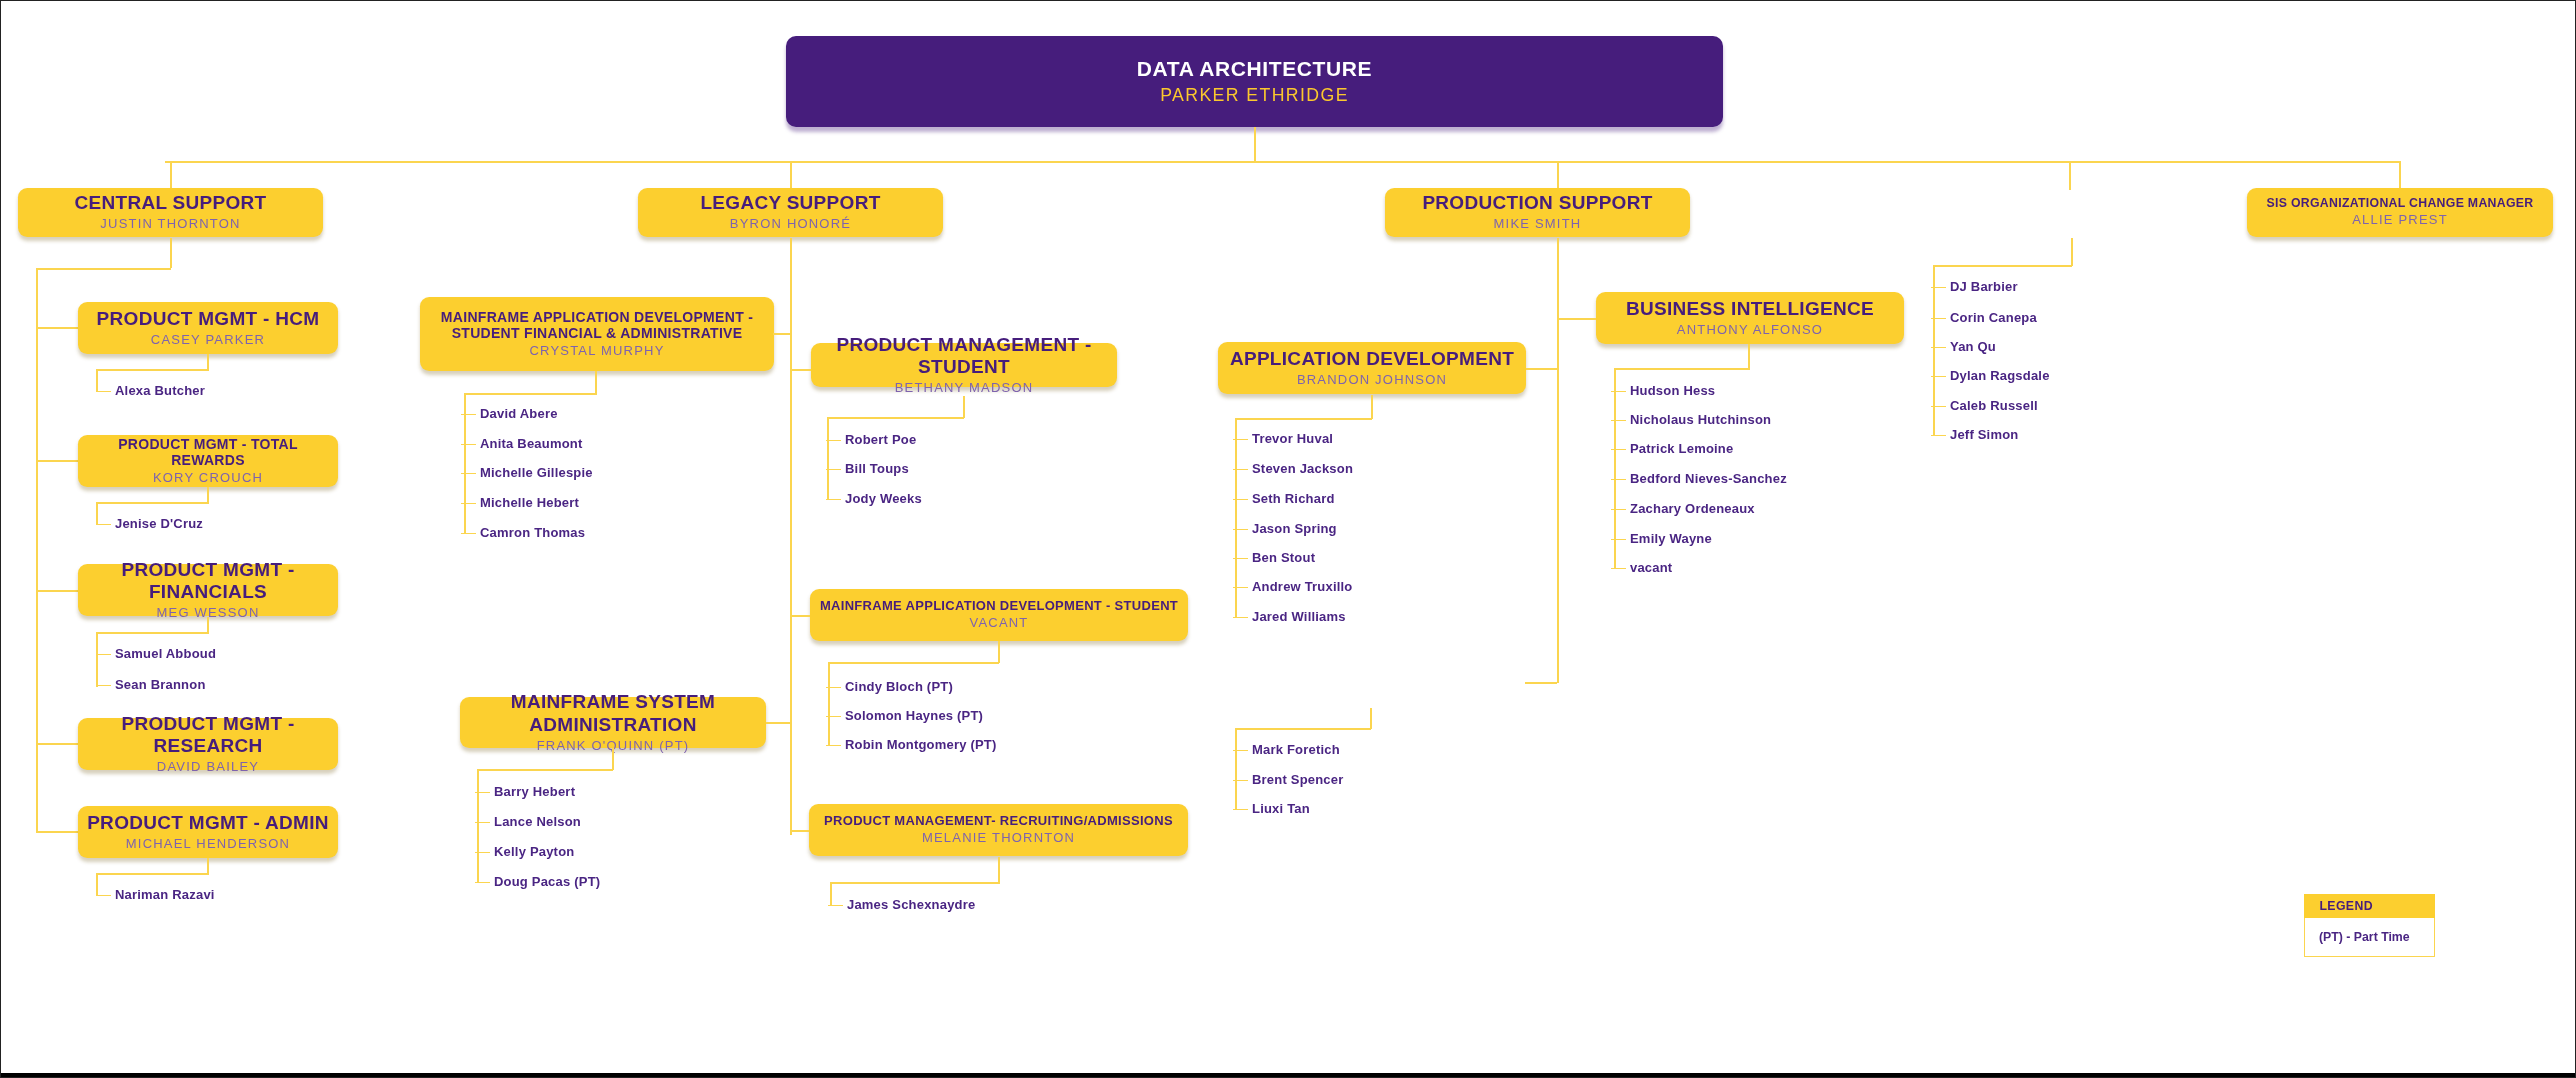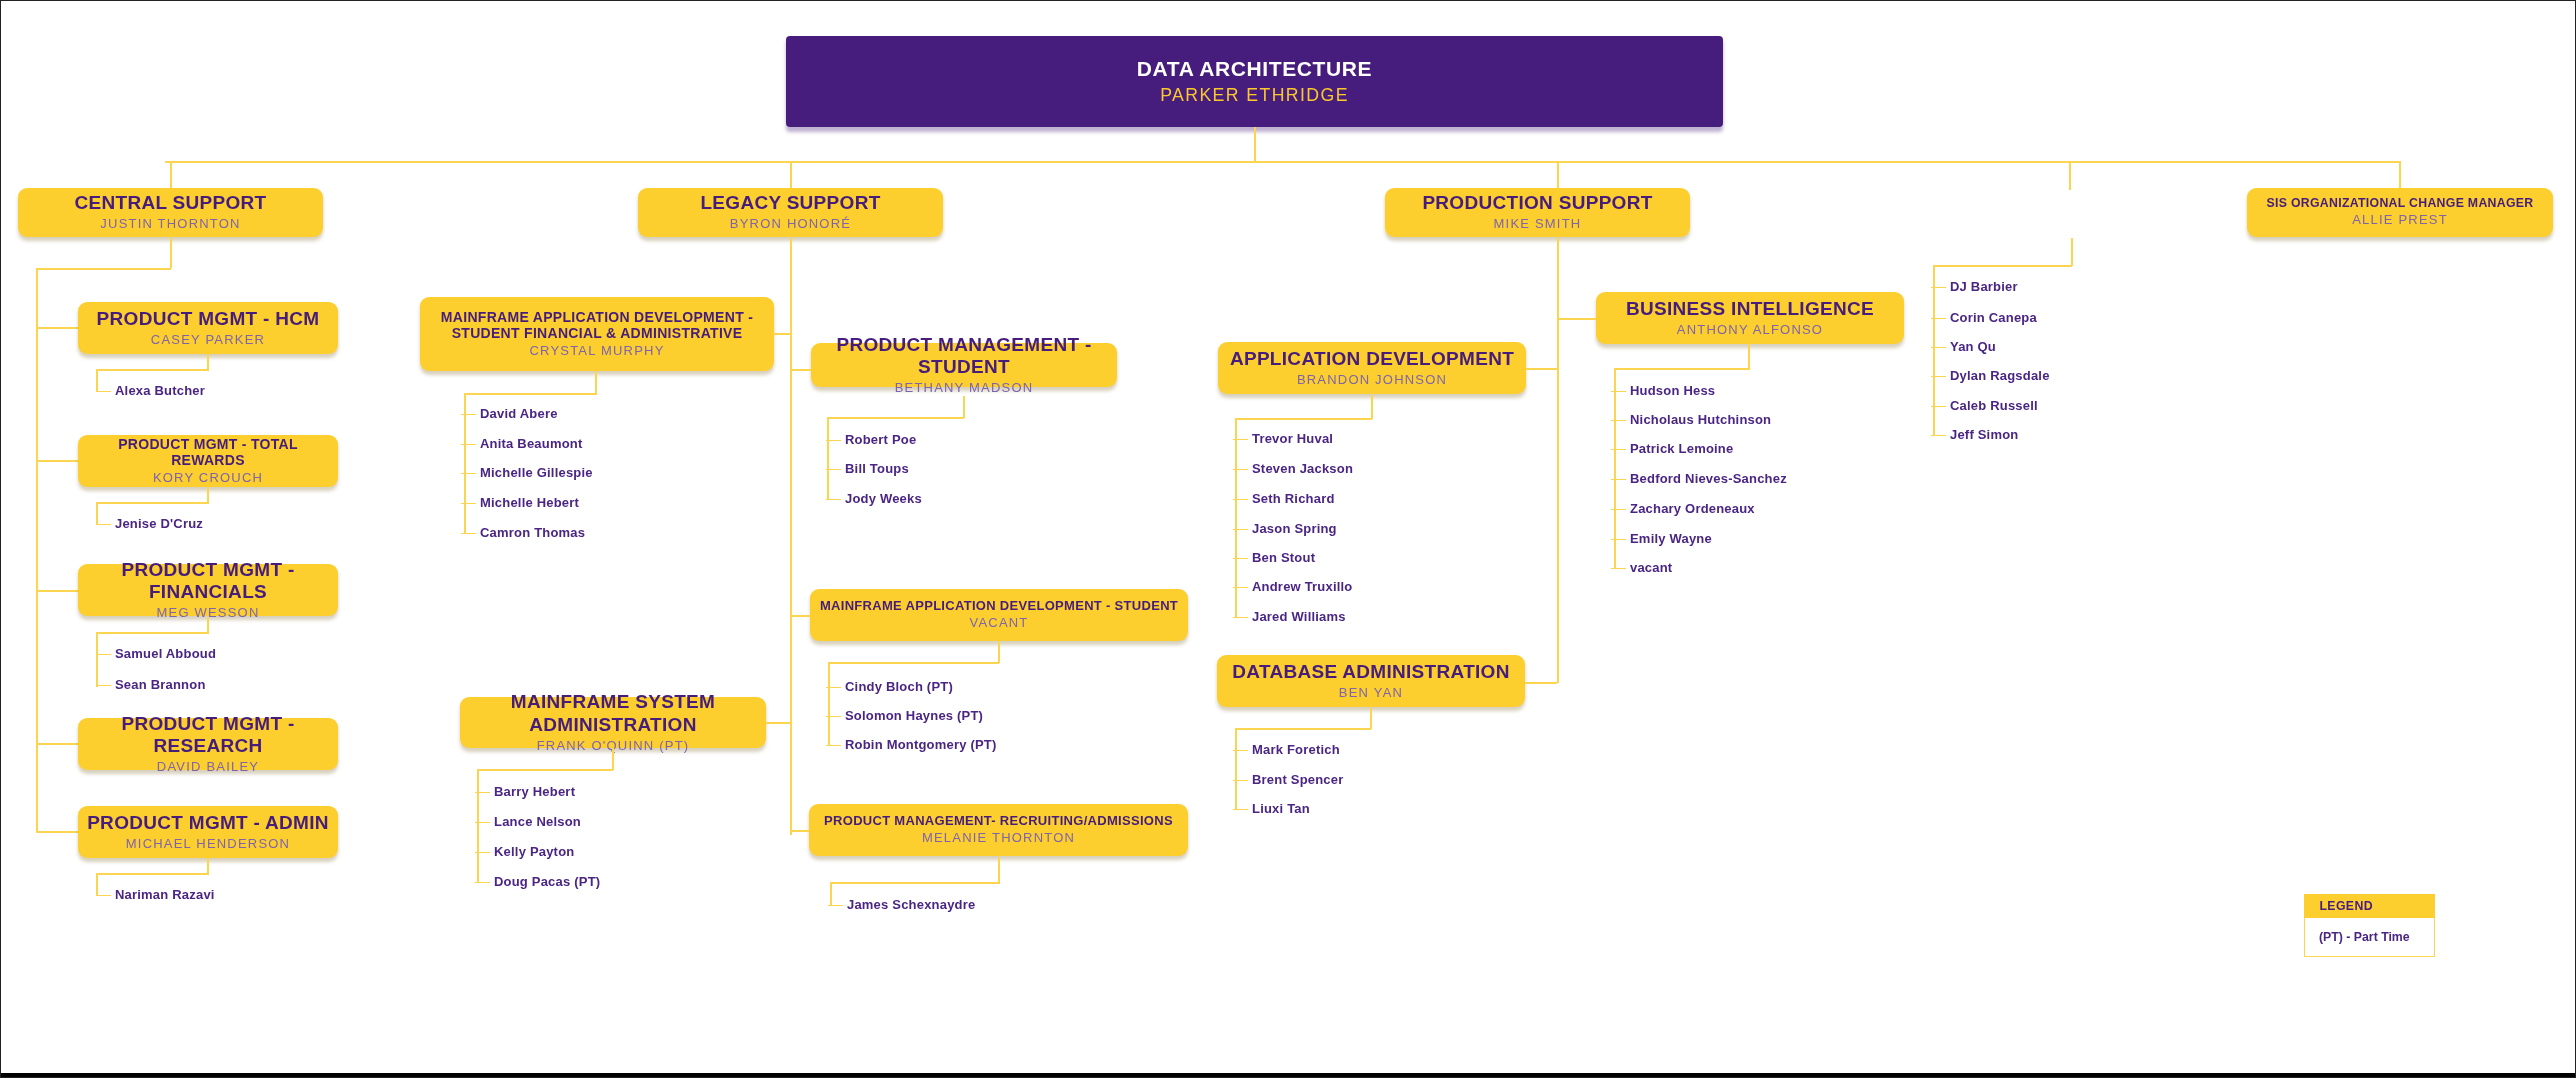--- a/index.html
+++ b/index.html
@@ -8,21 +8,21 @@
     font-family:"Liberation Sans",sans-serif;overflow:hidden;
     border:0.8px solid #222;box-sizing:border-box;
   }
   .node{
     position:absolute;background:#FCCF2F;border-radius:9.2px;
     display:flex;flex-direction:column;align-items:center;justify-content:center;
     text-align:center;box-shadow:0 3.1px 3.9px rgba(110,85,15,.28);
     padding:1.5px 6.2px;box-sizing:border-box;
   }
   .root-node{
-    background:#461D7C;border-radius:4px;box-shadow:0 4.6px 3.9px rgba(70,29,124,.35);
+    background:#461D7C;border-radius:10px;box-shadow:0 4.6px 3.9px rgba(70,29,124,.35);
   }
   .nt{font-weight:bold;color:#461D7C;font-size:19px;letter-spacing:0.3px;line-height:1.18;}
   .nn{color:#7E63AE;font-size:13px;letter-spacing:1.2px;line-height:1.25;margin-top:1.5px;}
   .root-node .nt{color:#ffffff;font-size:21px;letter-spacing:0.6px;}
   .root-node .nn{color:#FBC82D;font-size:17.7px;letter-spacing:1.4px;margin-top:3.1px;}
   .fs18{font-size:14px;} .fs17{font-size:13px;} .fs16{font-size:12.3px;}
   .hl,.vl{position:absolute;background:#FBD54F;}
   .hl{height:1.5px;} .vl{width:1.5px;}
   .member{
     position:absolute;height:18.5px;line-height:18.5px;font-size:13px;font-weight:bold;
@@ -218,24 +218,20 @@
   <div class="hl" style="left:1613px;top:367px;width:136px"></div>
   <div class="vl" style="left:1613px;top:367px;height:201px"></div>
   <div class="member" style="left:1629px;top:381px">Hudson Hess</div>
   <div class="member" style="left:1629px;top:410px">Nicholaus Hutchinson</div>
   <div class="member" style="left:1629px;top:439px">Patrick Lemoine</div>
   <div class="member" style="left:1629px;top:469px">Bedford Nieves-Sanchez</div>
   <div class="member" style="left:1629px;top:499px">Zachary Ordeneaux</div>
   <div class="member" style="left:1629px;top:529px">Emily Wayne</div>
   <div class="member" style="left:1629px;top:558px">vacant</div>
 
-  <div class="node" style="left:1216px;top:654px;width:308px;height:52px">
-    <div class="nt">DATABASE ADMINISTRATION</div>
-    <div class="nn">BEN YAN</div>
-  </div>
   <div class="hl" style="left:1524px;top:681px;width:32px"></div>
   <div class="vl" style="left:1369px;top:707px;height:21px"></div>
   <div class="hl" style="left:1234px;top:727px;width:136px"></div>
   <div class="vl" style="left:1234px;top:727px;height:82px"></div>
   <div class="member" style="left:1251px;top:740px">Mark Foretich</div>
   <div class="member" style="left:1251px;top:770px">Brent Spencer</div>
   <div class="member" style="left:1251px;top:799px">Liuxi Tan</div>
 
   <div class="vl" style="left:2070px;top:237px;height:28px"></div>
   <div class="hl" style="left:1932px;top:264px;width:139px"></div>

